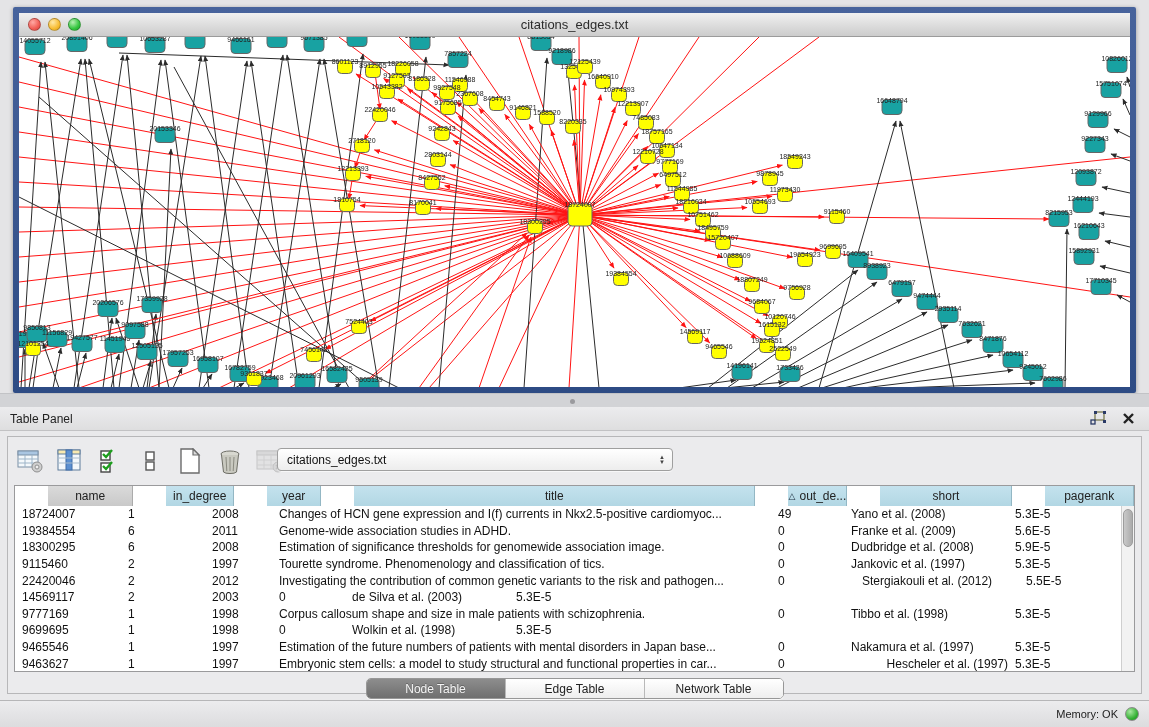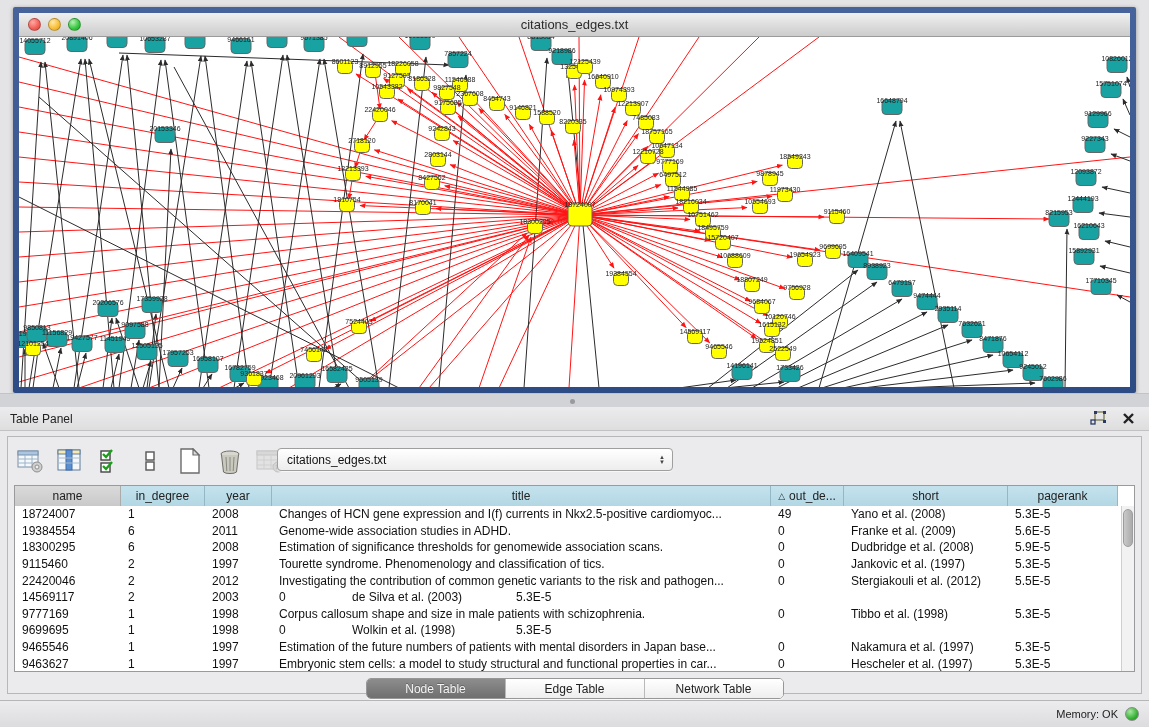--- a/index.html
+++ b/index.html
@@ -69,21 +69,21 @@
   
   .dtable{
     position:absolute;left:6px;top:48px;width:1121px;height:187px;
     border:1px solid #9a9a9c;background:#fff;box-sizing:border-box;overflow:hidden;
   }
   .thead{display:flex;height:20px;border-bottom:1px solid #86a5b2;}
   .th{
     background:linear-gradient(180deg,#c4e2ee,#b2d7e4);
     border-right:1px solid #93b7c4;box-sizing:border-box;
     font-size:12px;color:#222;display:flex;align-items:center;justify-content:center;
-    overflow:hidden;white-space:nowrap;
+    overflow:hidden;white-space:nowrap;margin-left:33px;
   }
   .th.gray{background:linear-gradient(180deg,#dadada,#c9c9c9);border-right:1px solid #ababab;}
   .th .sorttri{font-size:9px;margin-right:4px;color:#234;}
   .tbody{position:absolute;left:0;top:20px;right:0;bottom:0;background:#fff;}
   .tr{display:flex;height:16.6px;align-items:center;}
   .td{
     font-size:12px;color:#111;box-sizing:border-box;padding-left:7px;
     overflow:hidden;white-space:nowrap;
   }
   .vscroll{
@@ -681,41 +681,41 @@
             <div class="td" style="width: 67px;">2011</div>
             <div class="td" style="width: 499px;">Genome-wide association studies in ADHD.</div>
             <div class="td" style="width: 73px;">0</div>
             <div class="td" style="width: 164px;">Franke et al. (2009)</div>
             <div class="td" style="width: 110px;">5.6E-5</div>
           </div>
           <div class="tr">
             <div class="td" style="width: 106px;">18300295</div>
             <div class="td" style="width: 84px;">6</div>
             <div class="td" style="width: 67px;">2008</div>
-            <div class="td" style="width: 499px;">Estimation of significance thresholds for genomewide association scans.</div>
+            <div class="td" style="width: 499px;">Estimation of significance thresholds for genomewide association image.</div>
             <div class="td" style="width: 73px;">0</div>
             <div class="td" style="width: 164px;">Dudbridge et al. (2008)</div>
             <div class="td" style="width: 110px;">5.9E-5</div>
           </div>
           <div class="tr">
             <div class="td" style="width: 106px;">9115460</div>
             <div class="td" style="width: 84px;">2</div>
             <div class="td" style="width: 67px;">1997</div>
             <div class="td" style="width: 499px;">Tourette syndrome. Phenomenology and classification of tics.</div>
             <div class="td" style="width: 73px;">0</div>
             <div class="td" style="width: 164px;">Jankovic et al. (1997)</div>
             <div class="td" style="width: 110px;">5.3E-5</div>
           </div>
           <div class="tr">
             <div class="td" style="width: 106px;">22420046</div>
             <div class="td" style="width: 84px;">2</div>
             <div class="td" style="width: 67px;">2012</div>
             <div class="td" style="width: 499px;">Investigating the contribution of common genetic variants to the risk and pathogen...</div>
             <div class="td" style="width: 73px;">0</div>
-            <div class="td" style="width: 164px;">Stergiakouli et al. (2012)</div>
+            <div class="td" style="width: 164px; margin-left: 11px;">Stergiakouli et al. (2012)</div>
             <div class="td" style="width: 110px;">5.5E-5</div>
           </div>
           <div class="tr">
             <div class="td" style="width: 106px;">14569117</div>
             <div class="td" style="width: 84px;">2</div>
             <div class="td" style="width: 67px;">2003</div>
             <div class="td" style="width: 73px;">0</div>
             <div class="td" style="width: 164px;">de Silva et al. (2003)</div>
             <div class="td" style="width: 110px;">5.3E-5</div>
           </div>
@@ -744,21 +744,21 @@
             <div class="td" style="width: 73px;">0</div>
             <div class="td" style="width: 164px;">Nakamura et al. (1997)</div>
             <div class="td" style="width: 110px;">5.3E-5</div>
           </div>
           <div class="tr">
             <div class="td" style="width: 106px;">9463627</div>
             <div class="td" style="width: 84px;">1</div>
             <div class="td" style="width: 67px;">1997</div>
             <div class="td" style="width: 499px;">Embryonic stem cells: a model to study structural and functional properties in car...</div>
             <div class="td" style="width: 73px;">0</div>
-            <div class="td" style="width: 164px;">Hescheler et al. (1997)</div>
+            <div class="td" style="width: 164px; text-align: right;">Hescheler et al. (1997)</div>
             <div class="td" style="width: 110px;">5.3E-5</div>
           </div>
         </div>
       <div class="vscroll">
         <div class="vthumb"></div>
       </div>
     </div>
 
     <div class="seg-wrap">
       <div class="seg" id="tabs">

